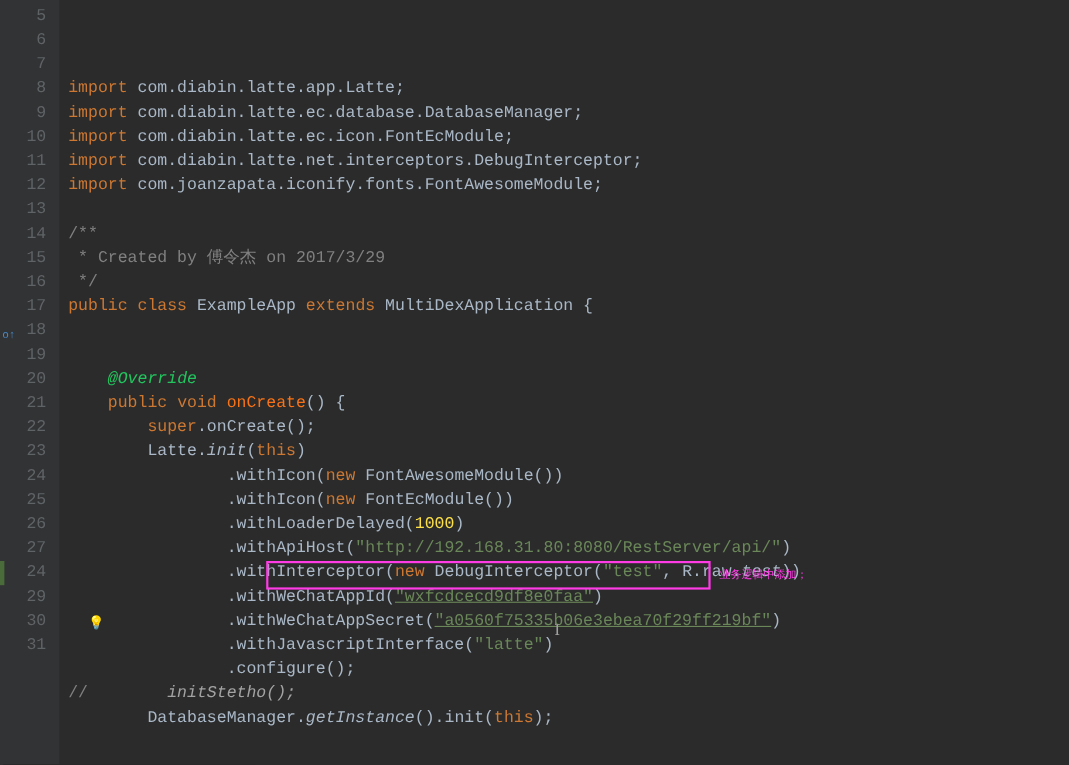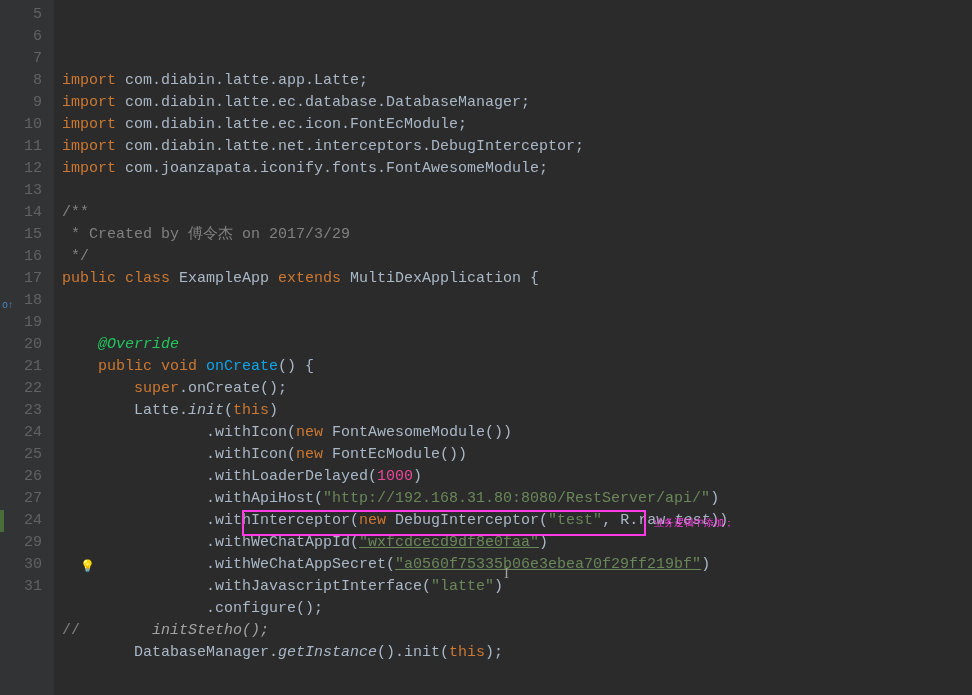--- a/index.html
+++ b/index.html
@@ -39,26 +39,26 @@
     line-height: 22px;
     white-space: pre;
     position: relative;
   }
   .code .line {
     height: 22px;
     position: relative;
   }
   .kw { color: #cc7832; }          
   .str { color: #6a8759; }         
-  .num { color: #ec4899; }         
+  .num { color: #fde047; }         
   .cmt { color: #808080; }         
   .ann { color: #22c55e; font-style: italic; }
   .cls { color: #a9b7c6; }
   .ital { font-style: italic; }
-  .func { color: #0ea5e9; }
+  .func { color: #f97316; }
   .dim { color: #a3a3a3; font-style: italic; }
   .strund { color: #6a8759; text-decoration: underline; }
   .bulb {
     position: absolute;
     font-size: 13px;
     top: 2px;
   }
   .highlight-box {
     position: absolute;
     border: 2px solid #ff3be6;

